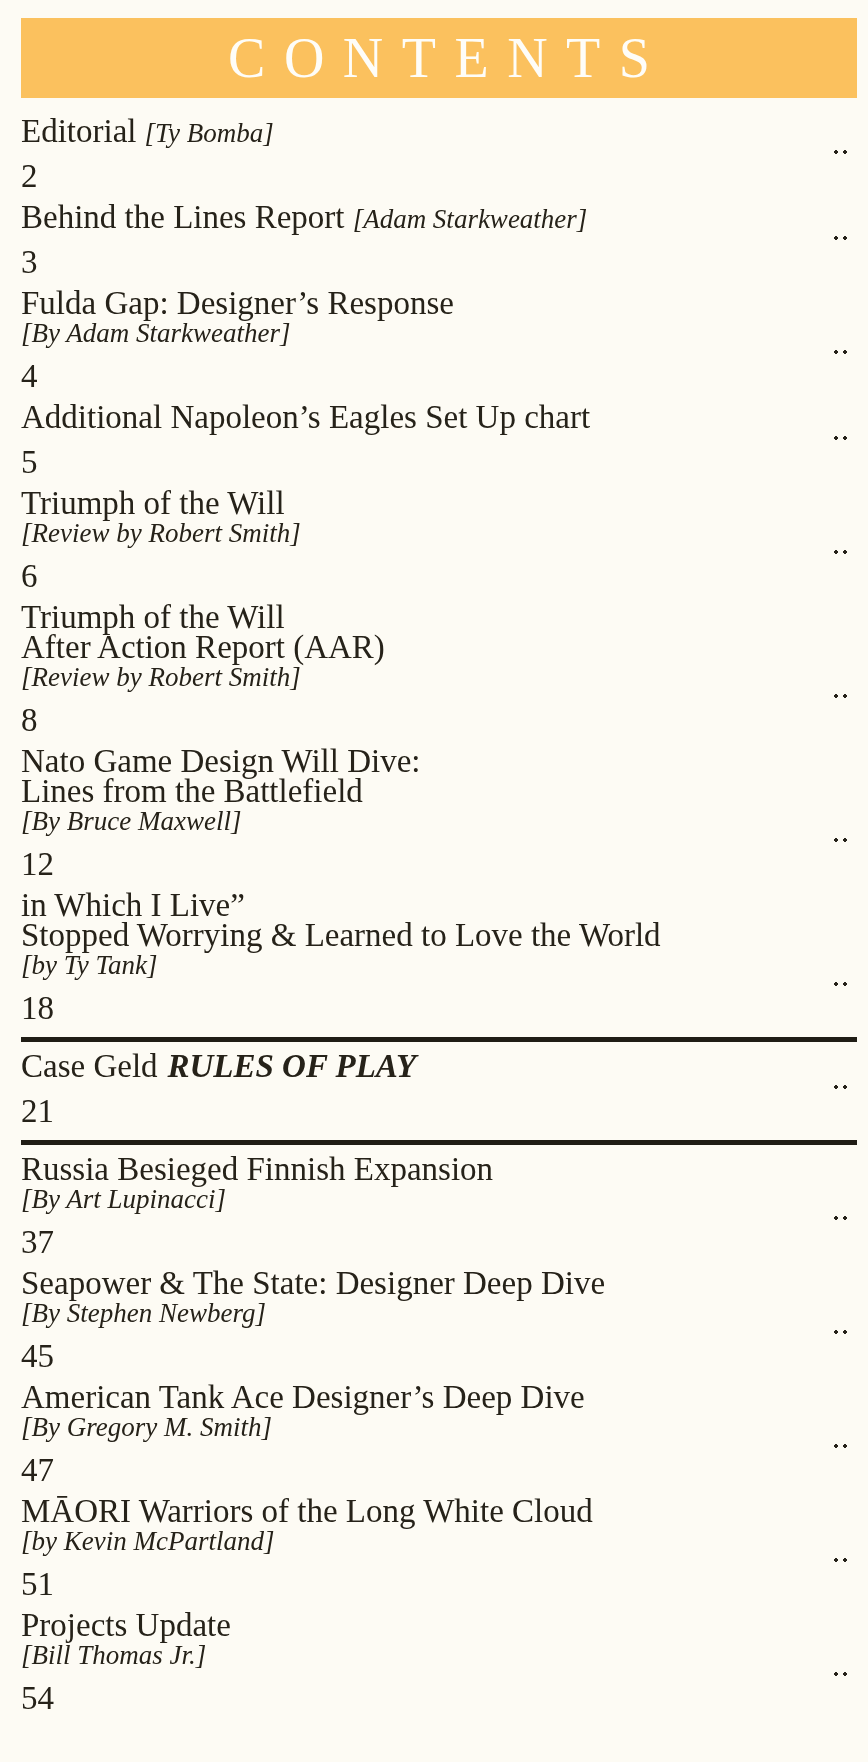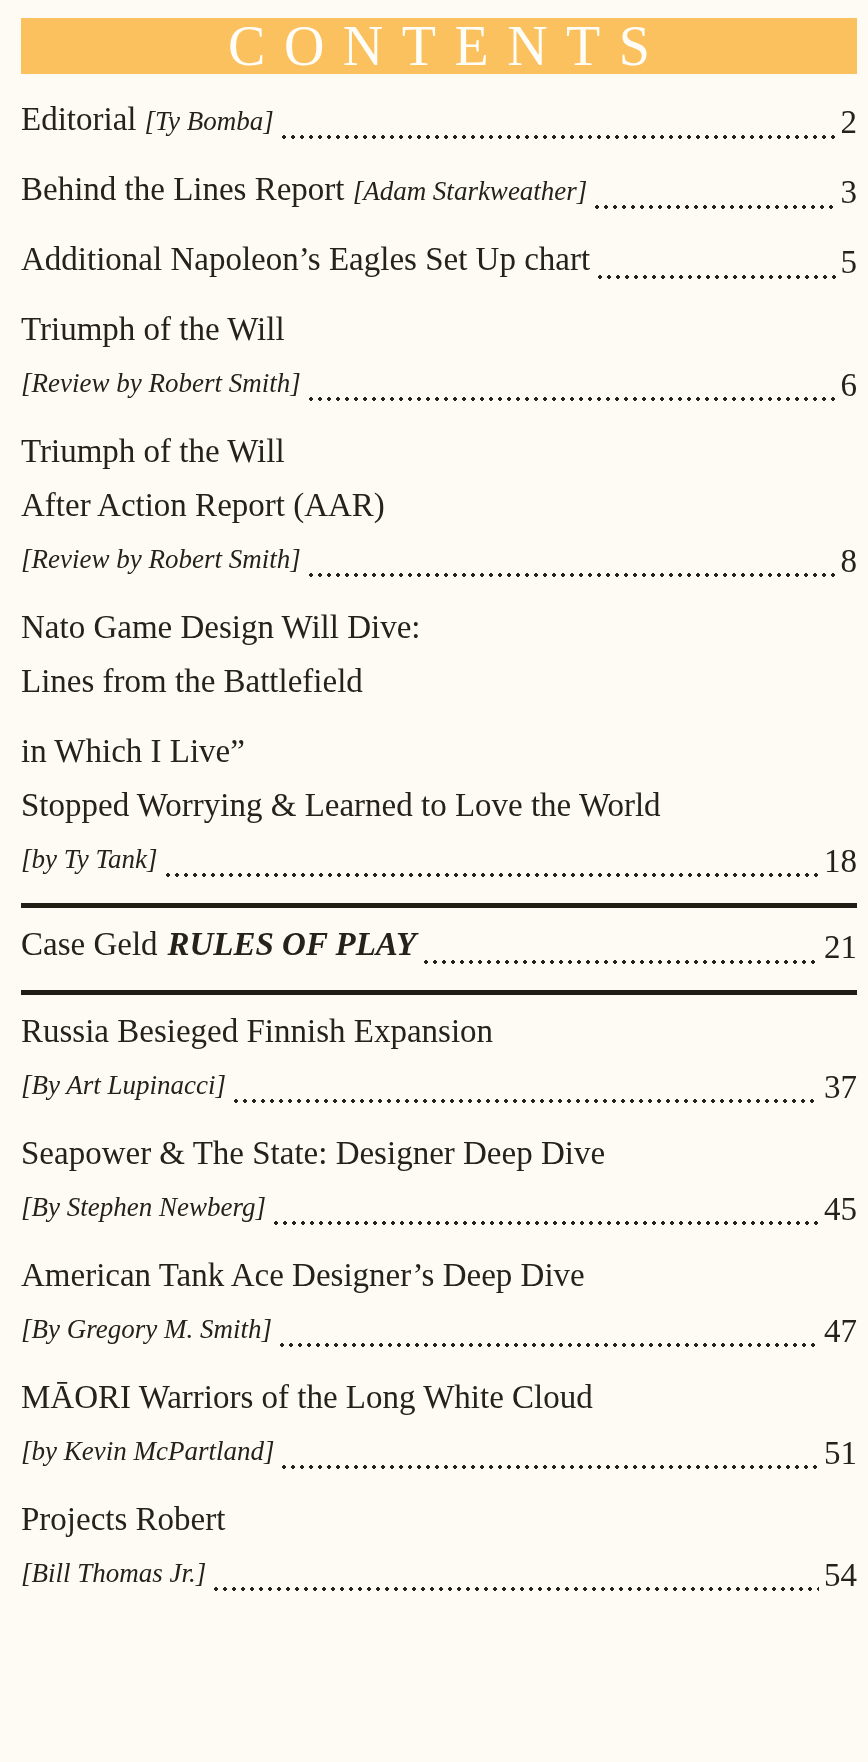--- a/index.html
+++ b/index.html
@@ -7,43 +7,44 @@
   body {
     width: 868px;
     height: 1762px;
     overflow: hidden;
     background: var(--bg, #FDFBF4);
     color: var(--ink, #262219);
     font-family: "Liberation Serif", serif;
     padding: 18px 11px 0 21px;
   }
   .banner {
-    height: 56px;
+    height: 80px;
     background: var(--banner, #FBC15E);
     display: flex;
     align-items: center;
     justify-content: center;
     margin-bottom: 21px;
     text-align: right;
   }
   .banner-title {
     font-size: 56px;
     line-height: 1;
     color: #FEFDF8;
     letter-spacing: 0.33em;
     text-indent: 0.33em;
     font-weight: 400;
   }
   .toc { display: block; }
   .entry { margin-bottom: 16px; }
   .row {
     display: flex;
-    align-items: center;
-    line-height: 48px;
+    align-items: flex-start;
+    line-height: 25px;
     white-space: nowrap;
+    flex-direction: column;
   }
   .seg.title { font-size: 33px; }
   .seg.title-bold { font-size: 33px; font-weight: bold; font-style: italic; }
   .seg.byline { font-size: 27px; font-style: italic; }
   .seg + .seg { margin-left: 0.30em; }
   .leader {
     flex: 1 1 auto;
     align-self: flex-end;
     height: 6px;
     margin: 0 5px 9px 8px;
@@ -77,20 +78,30 @@
     </div>
     <div class="entry">
       <div class="row">
         <span class="row-text"><span class="seg title">Behind the Lines Report</span><span class="seg byline">[Adam Starkweather]</span></span>
         <span class="leader"></span>
         <span class="pagenum">3</span>
       </div>
     </div>
     <div class="entry">
       <div class="row">
+        <span class="row-text"><span class="seg title">Fulda Gap: Designer’s Response</span></span>
+      </div>
+      <div class="row">
+        <span class="row-text"><span class="seg byline">[By Adam Starkweather]</span></span>
+        <span class="leader"></span>
+        <span class="pagenum">4</span>
+      </div>
+    </div>
+    <div class="entry">
+      <div class="row">
         <span class="row-text"><span class="seg title">Additional Napoleon’s Eagles Set Up chart</span></span>
         <span class="leader"></span>
         <span class="pagenum">5</span>
       </div>
     </div>
     <div class="entry">
       <div class="row">
         <span class="row-text"><span class="seg title">Triumph of the Will</span></span>
       </div>
       <div class="row">
@@ -112,20 +123,25 @@
         <span class="pagenum">8</span>
       </div>
     </div>
     <div class="entry">
       <div class="row">
         <span class="row-text"><span class="seg title">Nato Game Design Will Dive:</span></span>
       </div>
       <div class="row">
         <span class="row-text"><span class="seg title">Lines from the Battlefield</span></span>
       </div>
+      <div class="row">
+        <span class="row-text"><span class="seg byline">[By Bruce Maxwell]</span></span>
+        <span class="leader"></span>
+        <span class="pagenum">12</span>
+      </div>
     </div>
     <div class="entry">
       <div class="row">
         <span class="row-text"><span class="seg title">in Which I Live”</span></span>
       </div>
       <div class="row">
         <span class="row-text"><span class="seg title">Stopped Worrying &amp; Learned to Love the World</span></span>
       </div>
       <div class="row">
         <span class="row-text"><span class="seg byline">[by Ty Tank]</span></span>
@@ -177,21 +193,21 @@
         <span class="row-text"><span class="seg title">MĀORI Warriors of the Long White Cloud</span></span>
       </div>
       <div class="row">
         <span class="row-text"><span class="seg byline">[by Kevin McPartland]</span></span>
         <span class="leader"></span>
         <span class="pagenum">51</span>
       </div>
     </div>
     <div class="entry">
       <div class="row">
-        <span class="row-text"><span class="seg title">Projects Robert</span></span>
+        <span class="row-text"><span class="seg title">Projects Update</span></span>
       </div>
       <div class="row">
         <span class="row-text"><span class="seg byline">[Bill Thomas Jr.]</span></span>
         <span class="leader"></span>
         <span class="pagenum">54</span>
       </div>
     </div>
   </div>
 
 </body></html>

